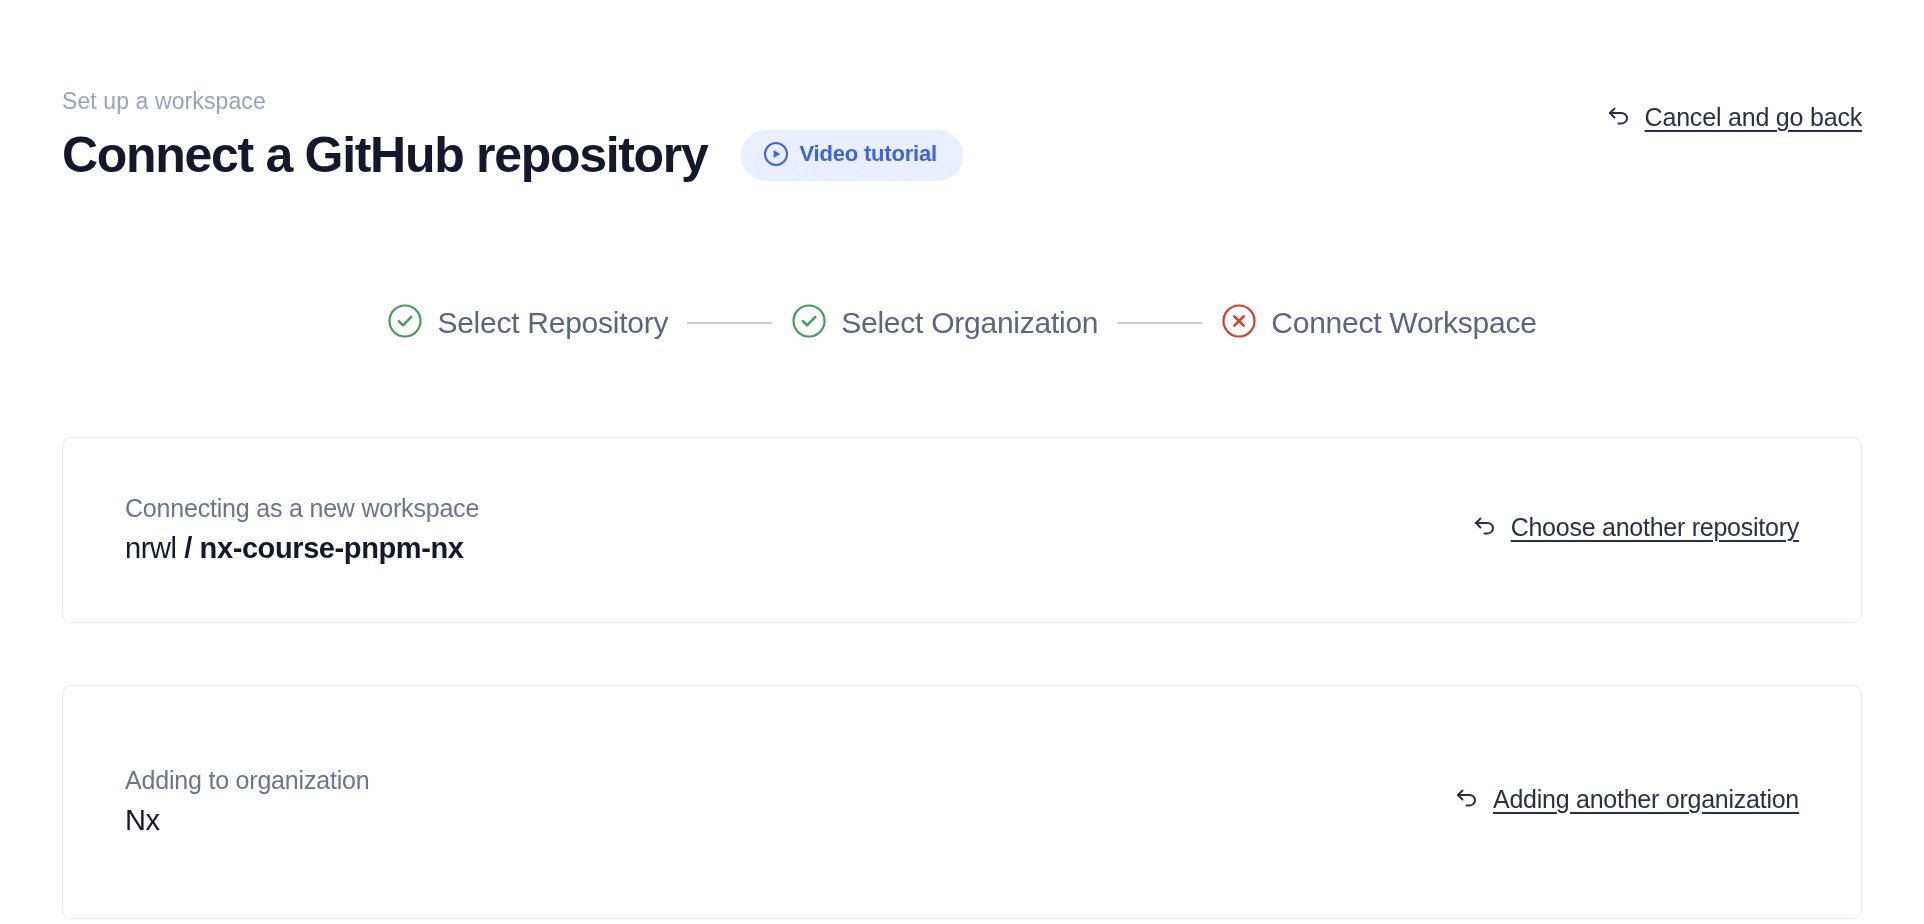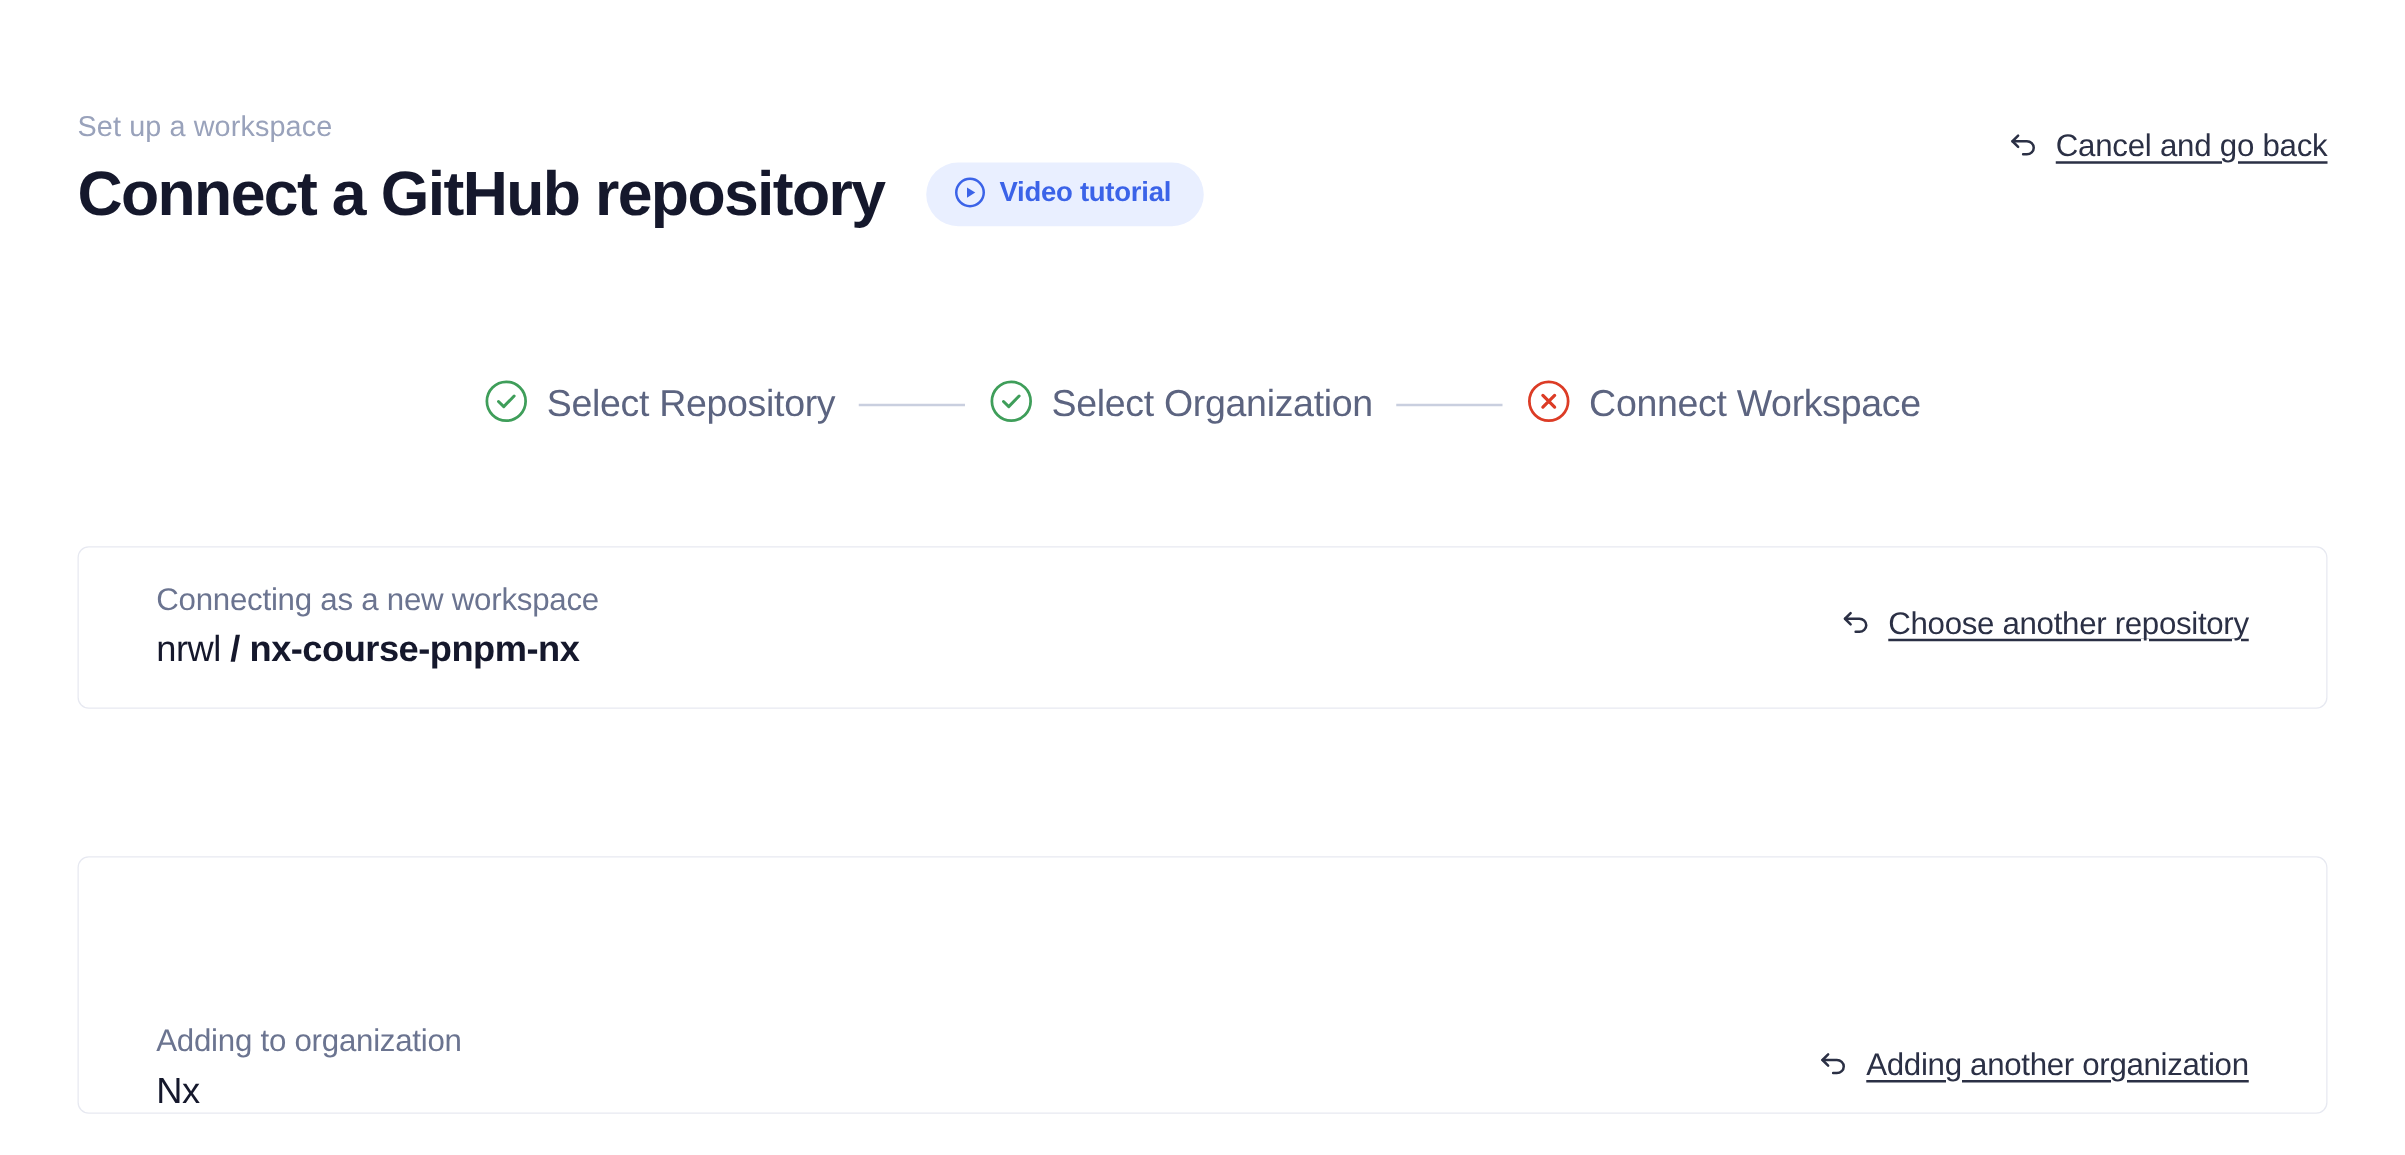--- a/index.html
+++ b/index.html
@@ -137,22 +137,22 @@
     left: 62px;
     right: 62px;
     background: #ffffff;
     border: 1px solid #e7e9f1;
     border-radius: 9px;
     padding: 0 62px;
     display: flex;
     align-items: center;
   }
 
-  #card-repository { top: 437px; height: 130px; }
-  #card-organization { top: 685px; height: 206px; align-items: flex-end; }
+  #card-repository { top: 437px; height: 186px; }
+  #card-organization { top: 685px; height: 234px; }
 
   .card-inner {
     width: 100%;
     display: flex;
     align-items: flex-start;
     justify-content: space-between;
   }
 
   .card-text { display: flex; flex-direction: column; gap: 9px; }
 

